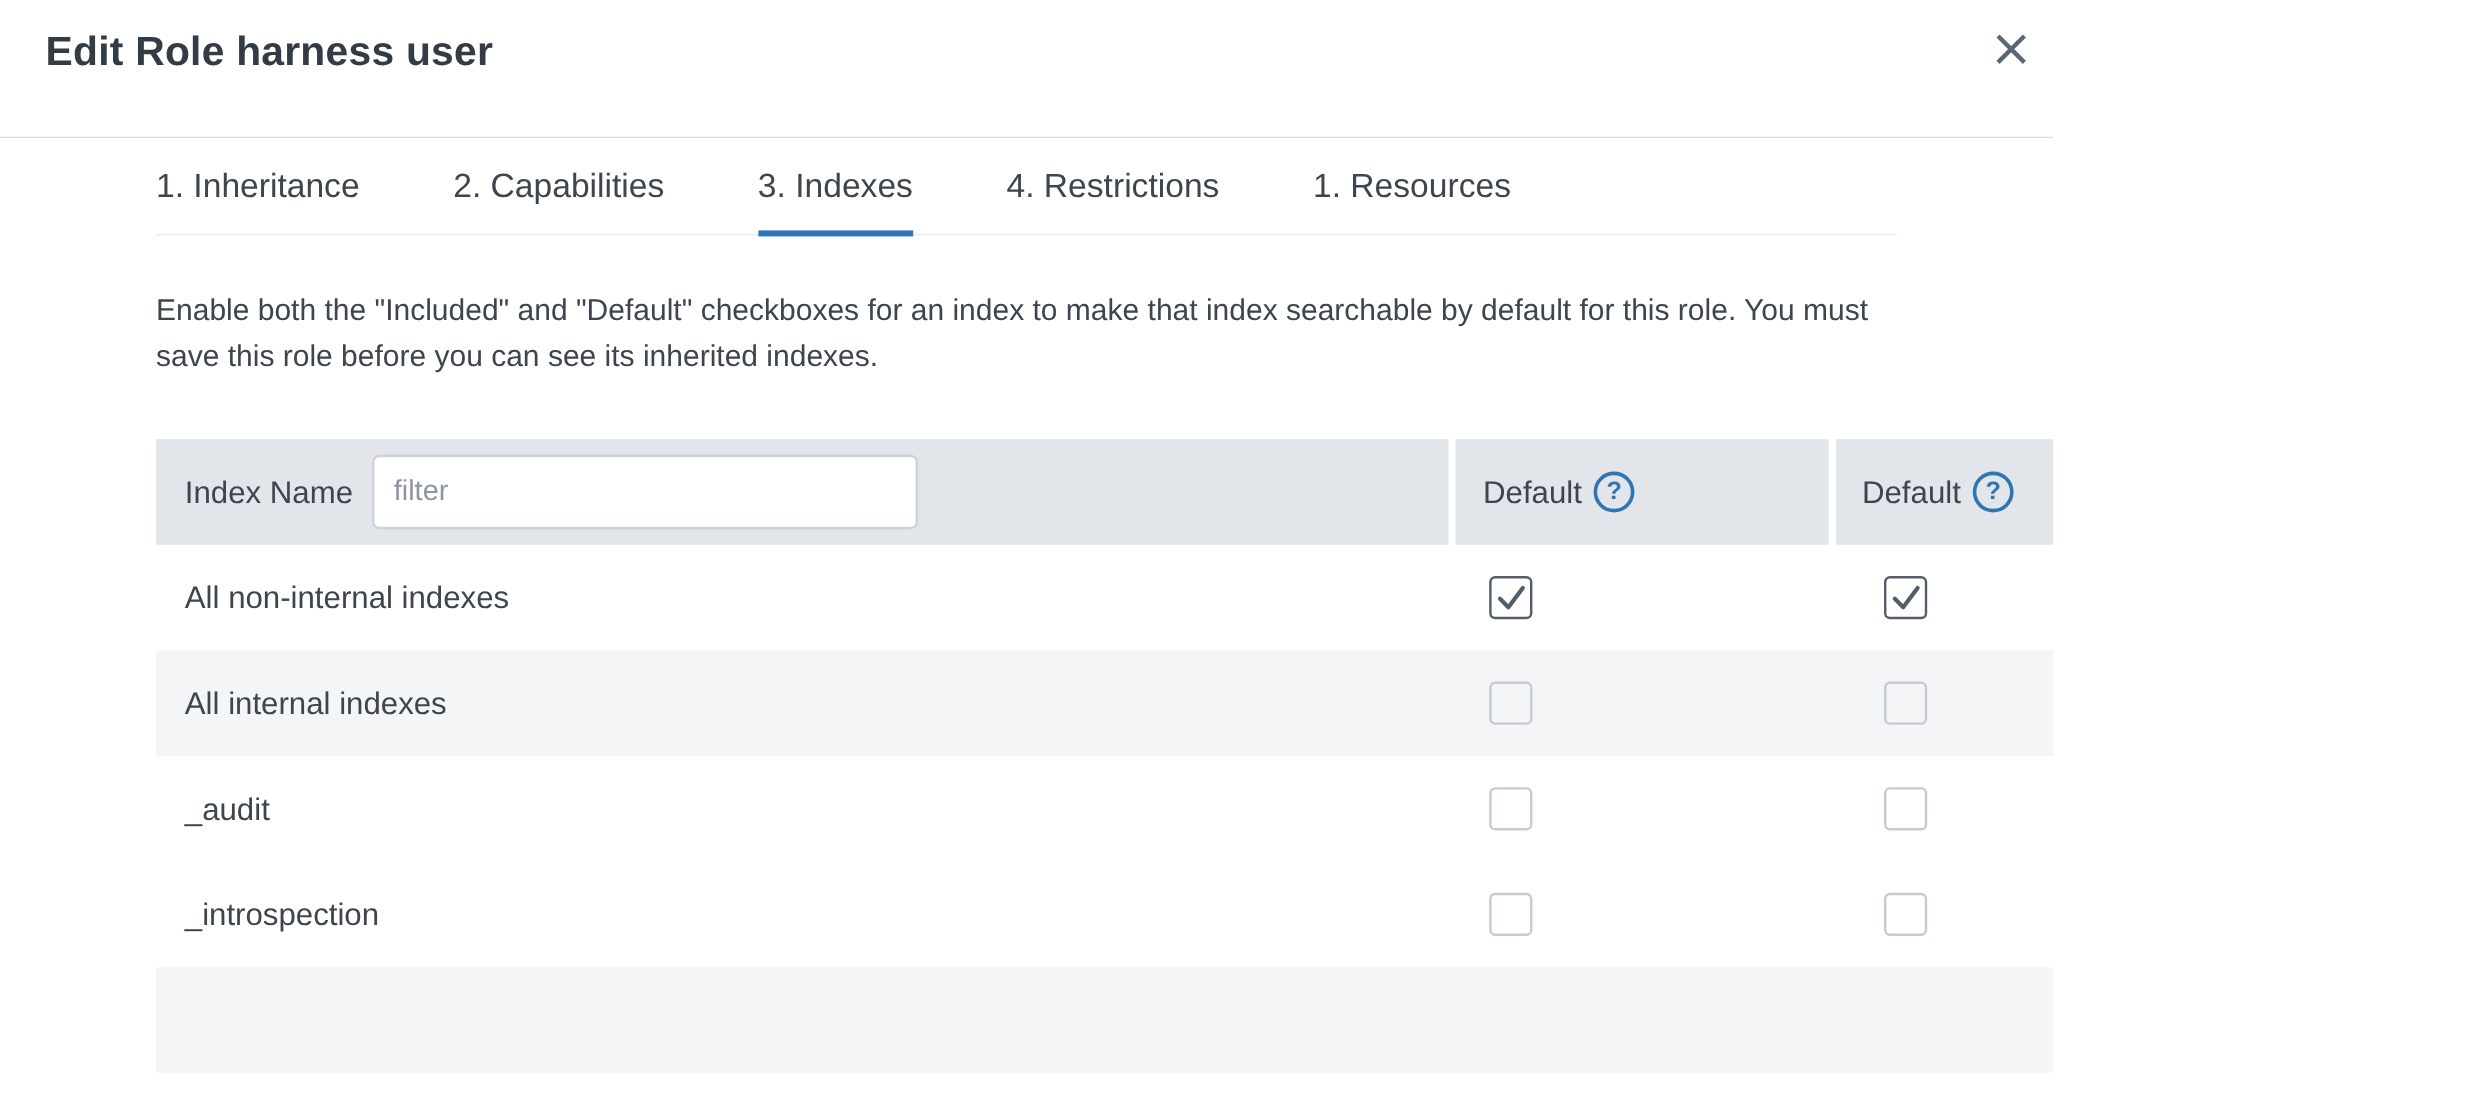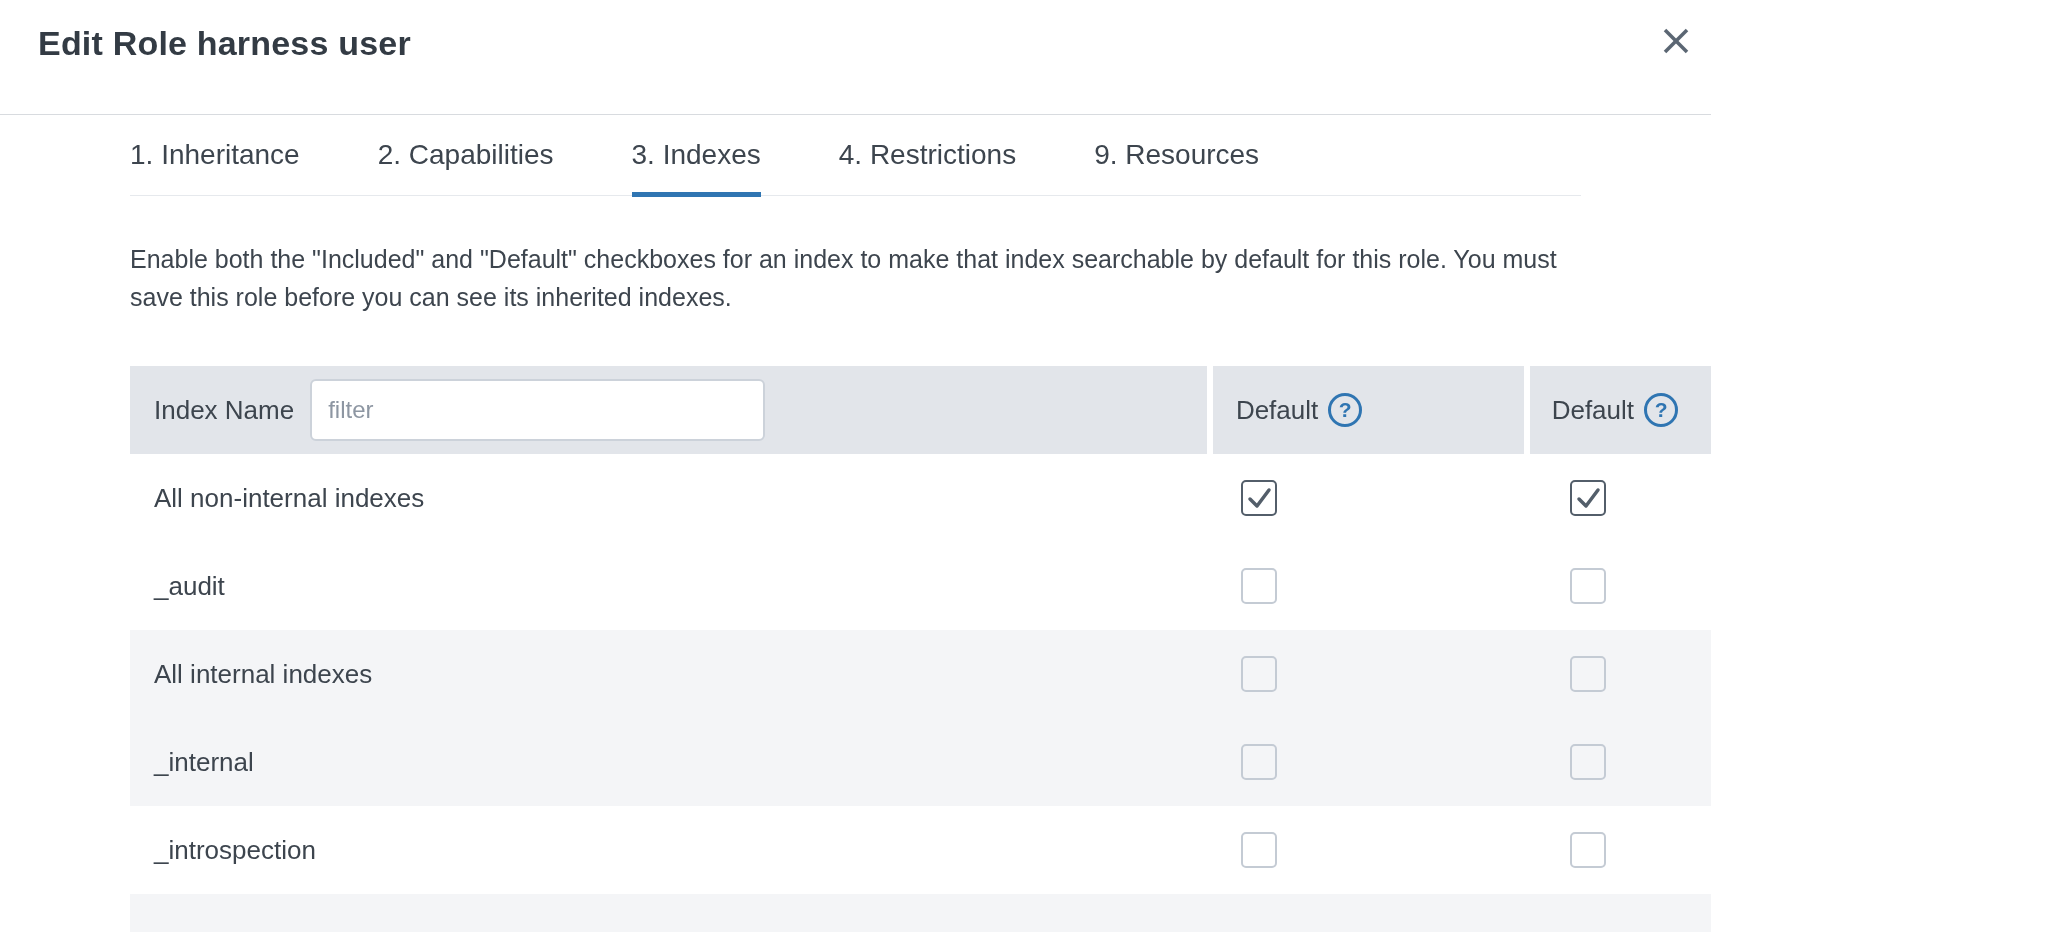--- a/index.html
+++ b/index.html
@@ -78,21 +78,21 @@
     </div>
   </div>
 
   <div class="content">
 
     <div class="tab-bar">
         <div class="tab"><span>1. Inheritance</span></div>
         <div class="tab"><span>2. Capabilities</span></div>
         <div class="tab active"><span>3. Indexes</span></div>
         <div class="tab"><span>4. Restrictions</span></div>
-        <div class="tab"><span>9. Resources</span></div>
+        <div class="tab"><span>1. Resources</span></div>
       </div>
 
     <p class="description">Enable both the "Included" and "Default" checkboxes for an index to make that index searchable by default for this role. You must save this role before you can see its inherited indexes.</p>
 
     <div class="index-table">
       <div class="thead">
         <div class="th th-name">
           <span>Index Name</span>
           <input class="filter-input" type="text" placeholder="filter" style="">
         </div>
@@ -116,32 +116,27 @@
               <svg viewBox="0 0 32 32" width="32" height="32">
                 <polyline points="7,17 14,24 26,8" fill="none" stroke="#535e6a" stroke-width="3.5" stroke-linecap="round" stroke-linejoin="round"></polyline>
               </svg>
             </div>
     <div class="checkbox default checked">
               <svg viewBox="0 0 32 32" width="32" height="32">
                 <polyline points="7,17 14,24 26,8" fill="none" stroke="#535e6a" stroke-width="3.5" stroke-linecap="round" stroke-linejoin="round"></polyline>
               </svg>
             </div>
   </div>
-          <div class="row">
-    <span>_audit</span>
-    <div class="checkbox included"></div>
-    <div class="checkbox default"></div>
-  </div>
           <div class="row alt">
     <span>All internal indexes</span>
     <div class="checkbox included"></div>
     <div class="checkbox default"></div>
   </div>
-          <div class="row alt">
-    <span>_internal</span>
+          <div class="row">
+    <span>_audit</span>
     <div class="checkbox included"></div>
     <div class="checkbox default"></div>
   </div>
           <div class="row">
     <span>_introspection</span>
     <div class="checkbox included"></div>
     <div class="checkbox default"></div>
   </div>
           <div class="row alt partial"></div>
         </div>

